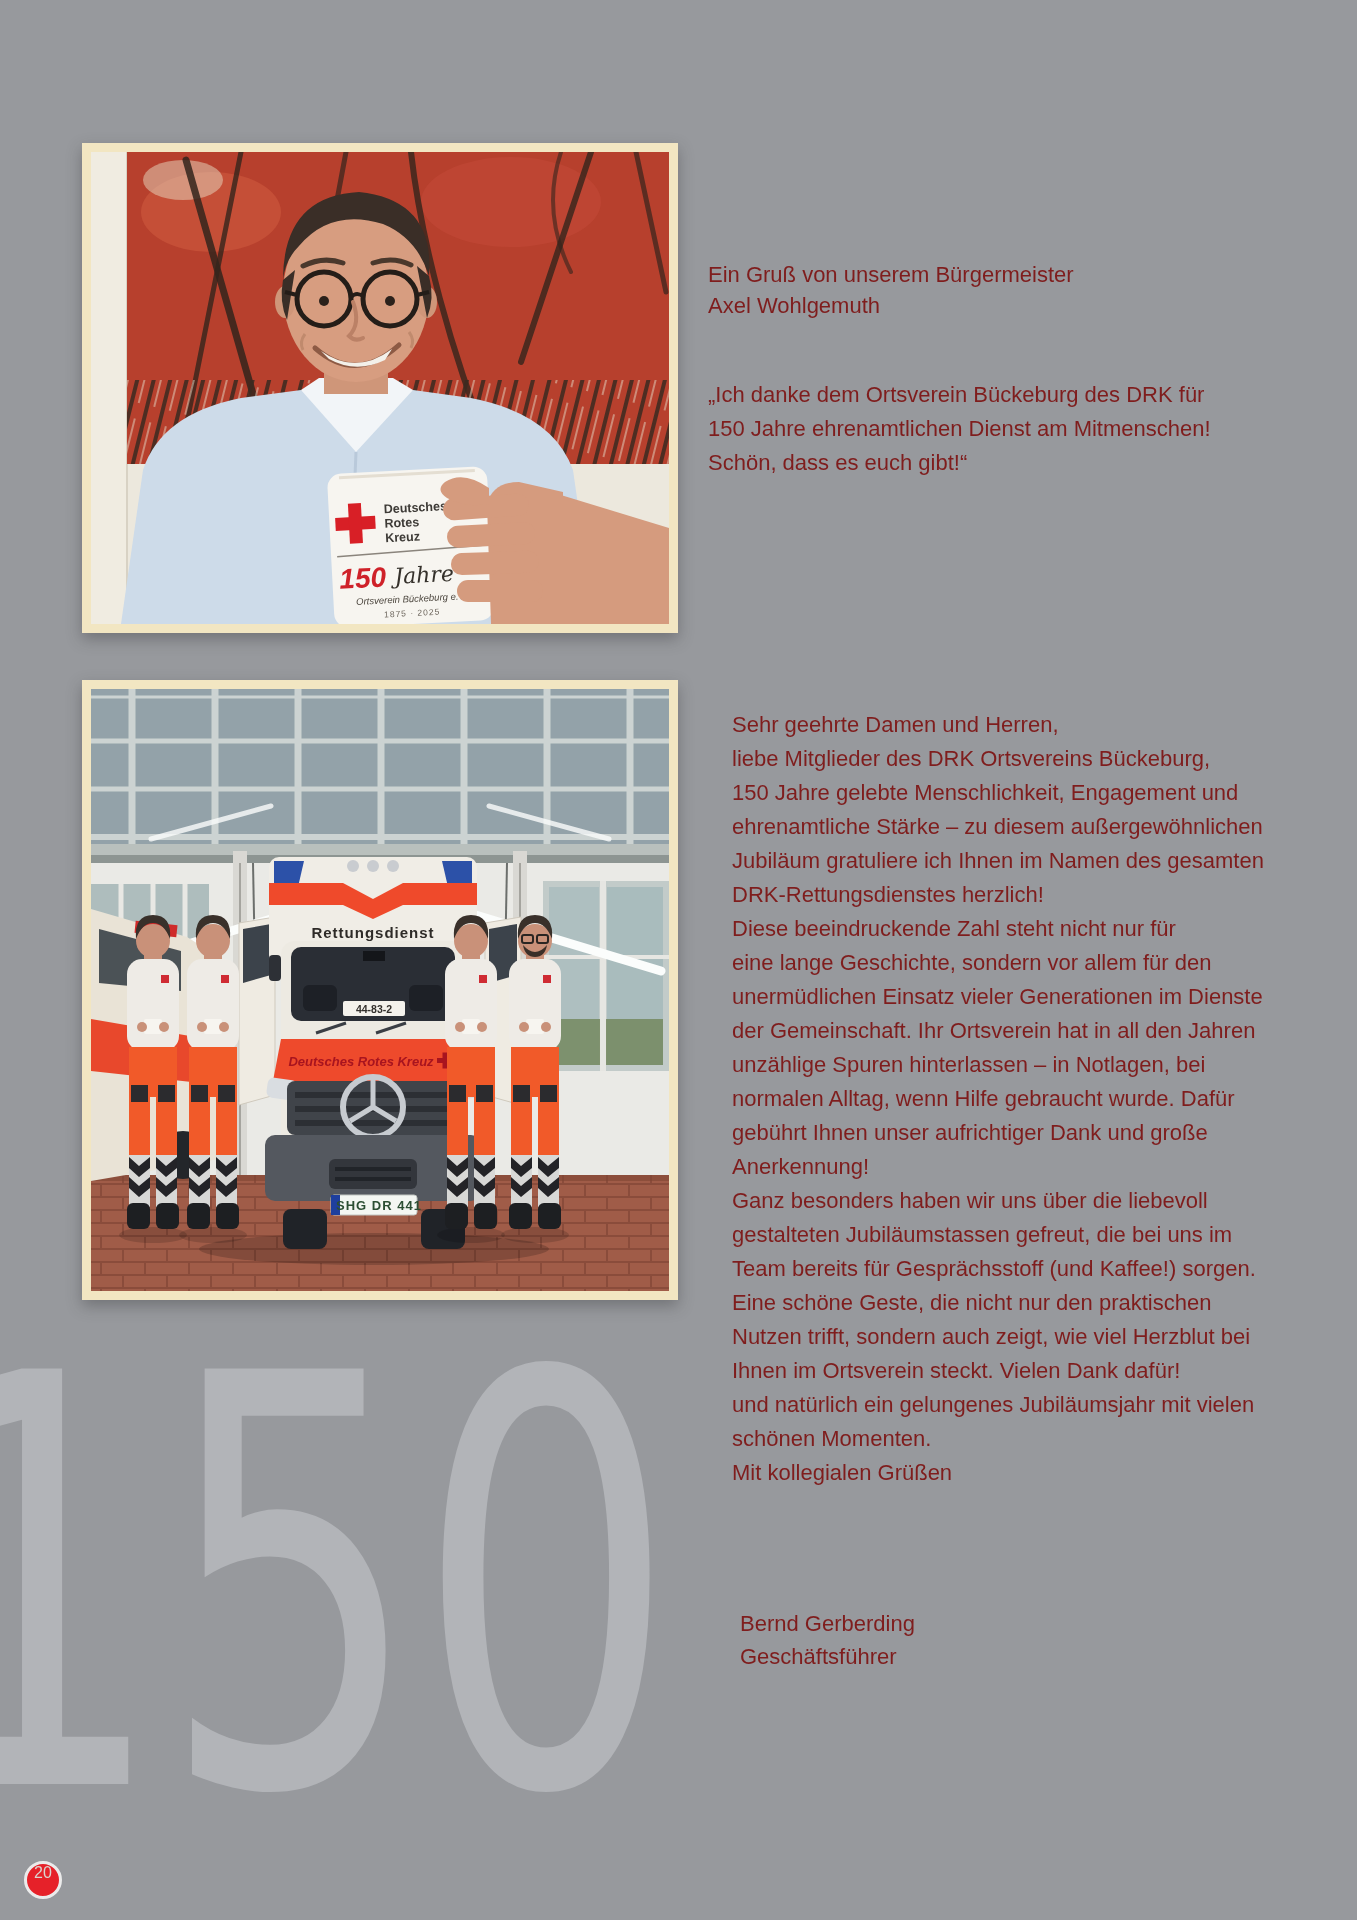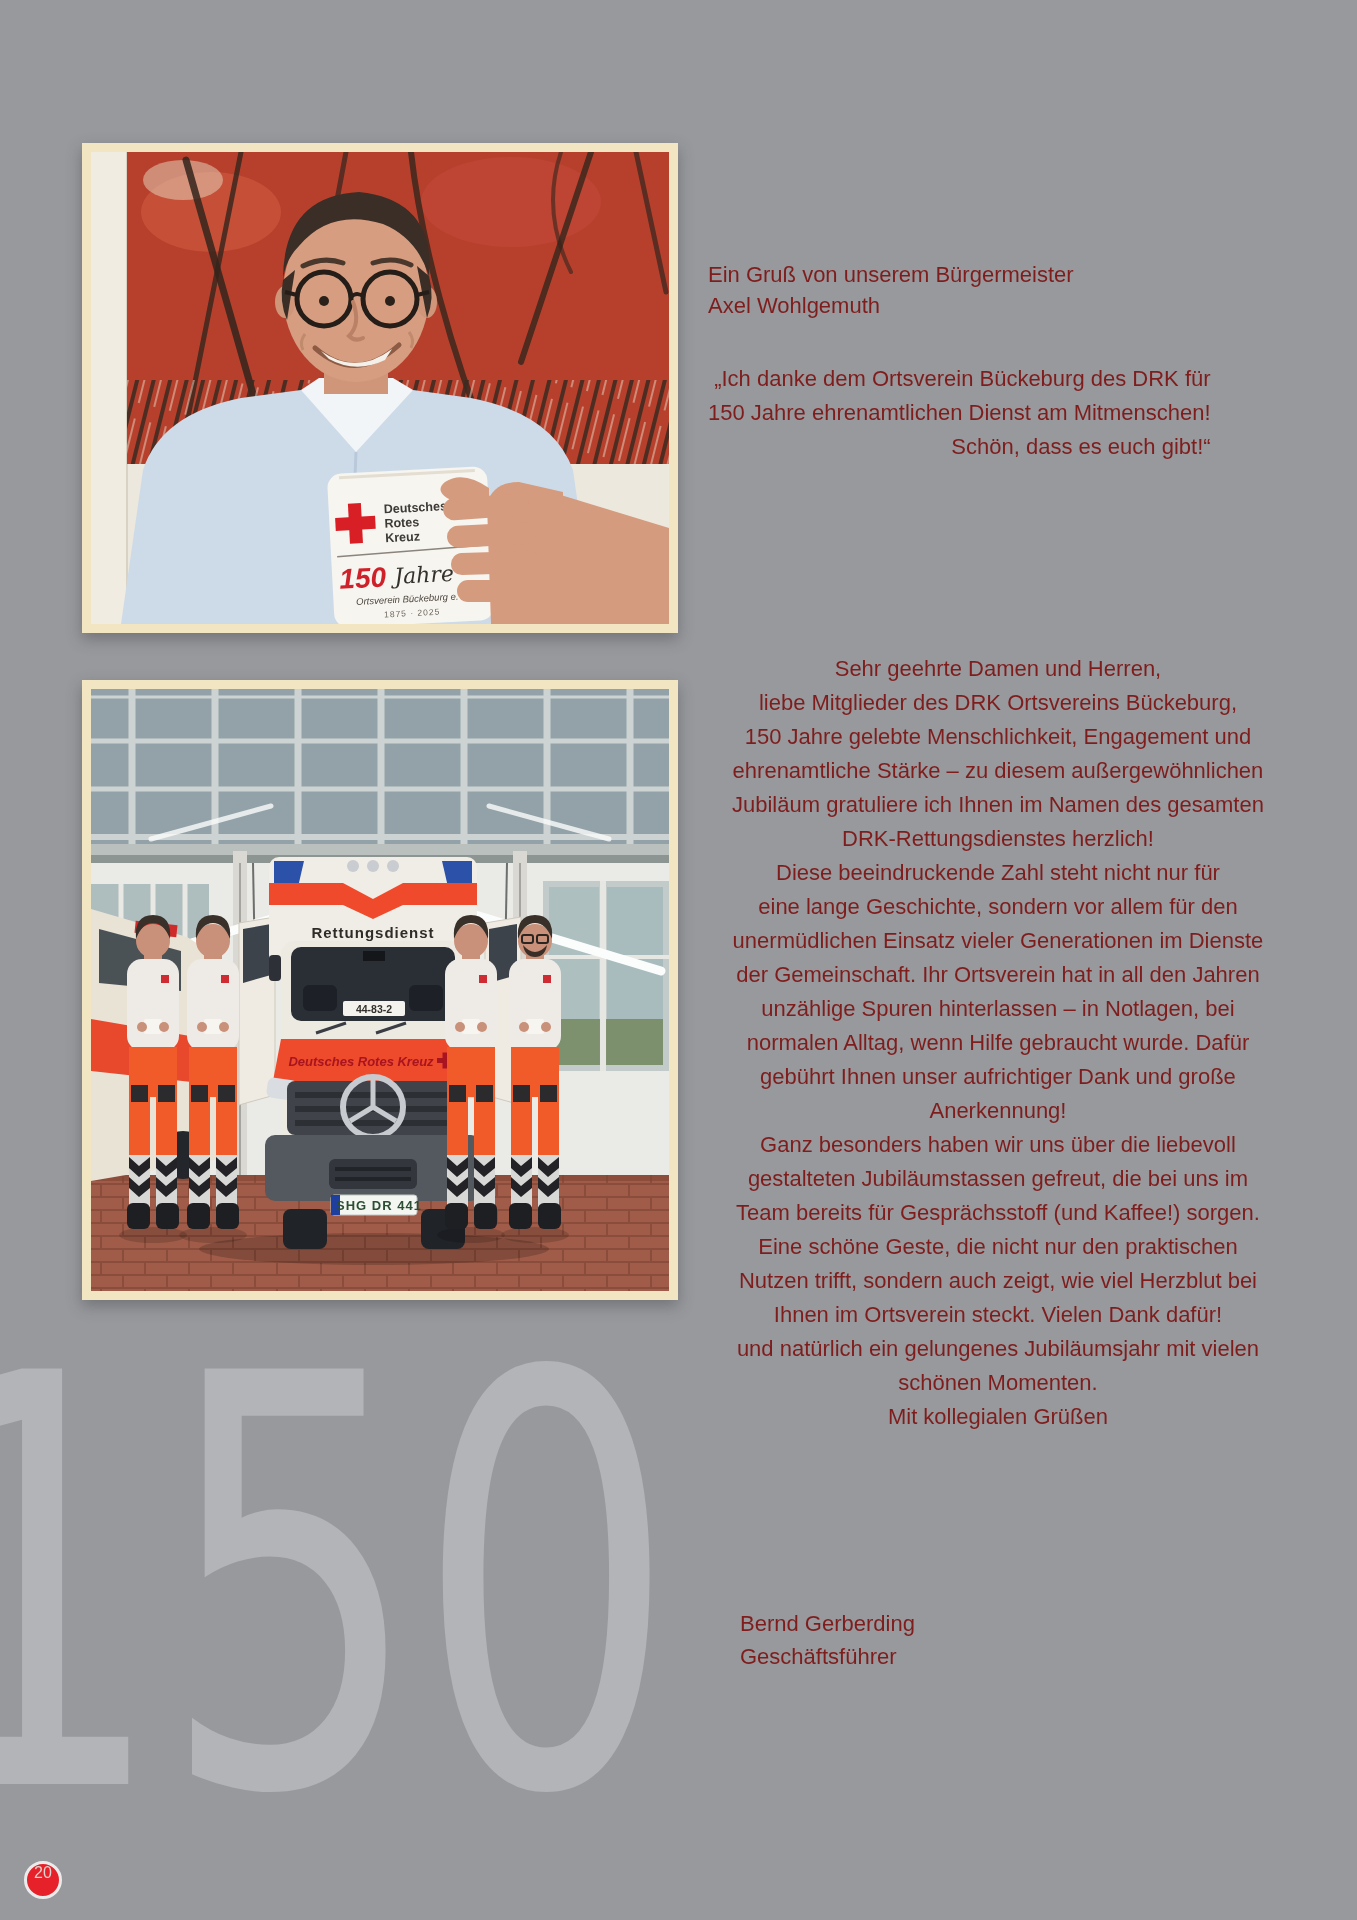--- a/index.html
+++ b/index.html
@@ -10,22 +10,22 @@
         font-size:570px;line-height:570px;color:#b2b4b8;letter-spacing:-8px;
         transform:scaleX(0.72);transform-origin:0 0;white-space:nowrap;}
   .photo{position:absolute;border:9px solid #f2e6c2;box-shadow:0 6px 14px rgba(45,45,50,.35);
         z-index:2;background:#d8d5cc;}
   .photo svg{display:block;width:100%;height:100%;}
   .photo-mayor{left:82px;top:143px;width:578px;height:472px;}
   .photo-team{left:82px;top:680px;width:578px;height:602px;}
   .txtblock{position:absolute;z-index:3;color:#7f1d1d;font-weight:normal;font-size:22px;
         white-space:nowrap;}
   .greeting-heading{left:708px;top:259px;line-height:31px;}
-  .greeting-quote{left:708px;top:362px;line-height:34px;text-align:right;}
-  .letter-body{left:732px;top:652px;line-height:34px;text-align:center;}
+  .greeting-quote{left:708px;top:378px;line-height:34px;}
+  .letter-body{left:732px;top:708px;line-height:34px;}
   .signature{left:732px;top:1607px;line-height:33px;margin-left:8px;}
   .role-block{left:732px;top:1710px;line-height:33px;}
   .page-badge{position:absolute;left:24px;top:1861px;width:32px;height:32px;z-index:3;
         border:3px solid #ebebeb;border-radius:50%;background:#e62129;
         display:flex;align-items:flex-start;justify-content:center;
         color:#dad5d0;font-size:16px;}
 </style>
 </head>
 <body>
 

